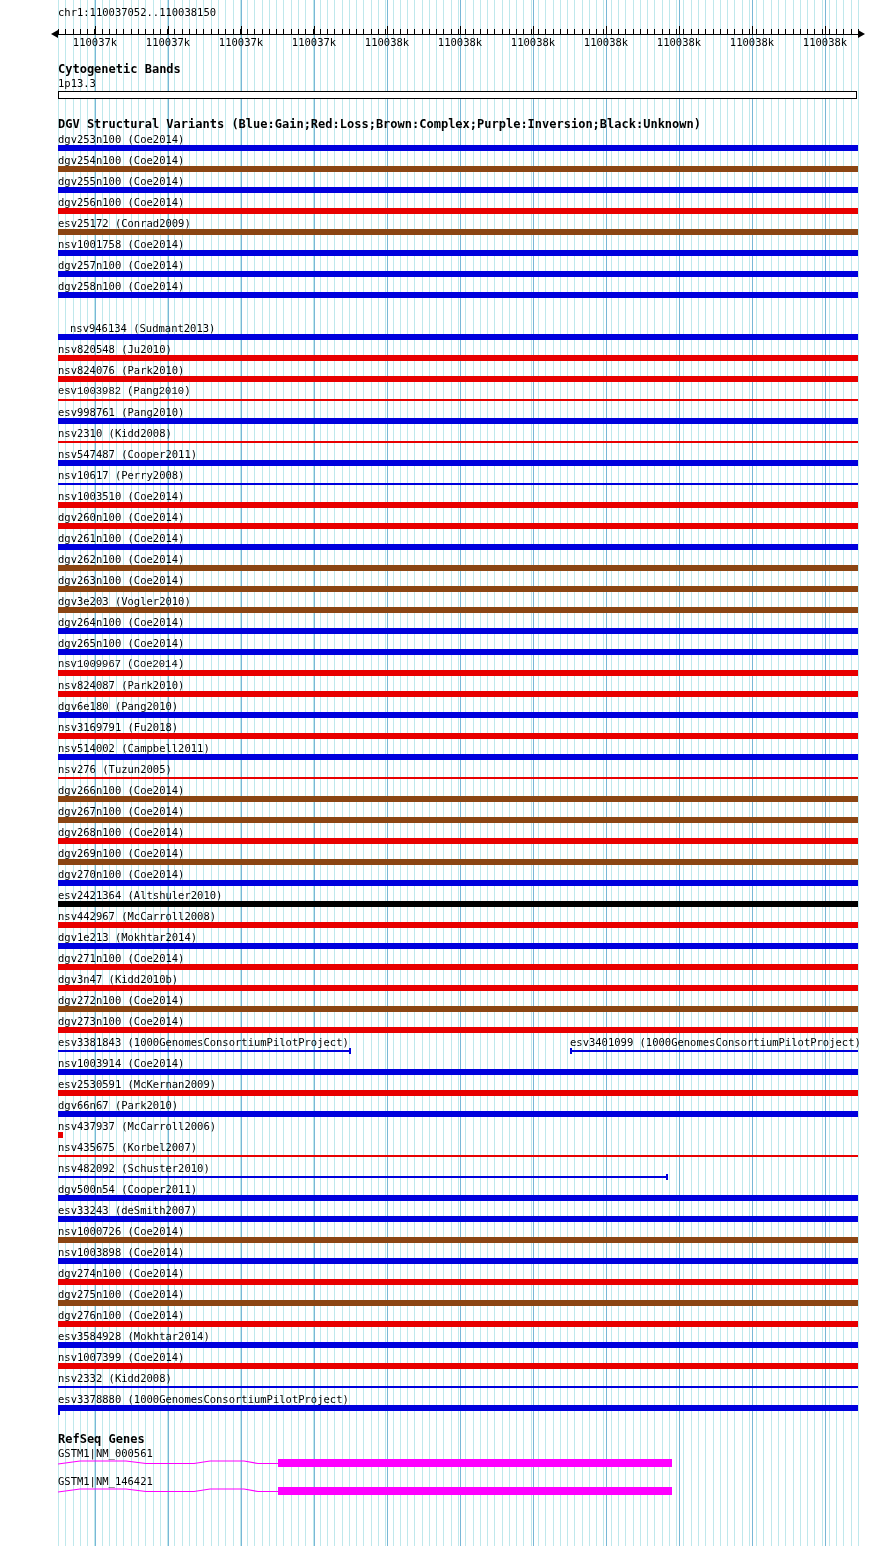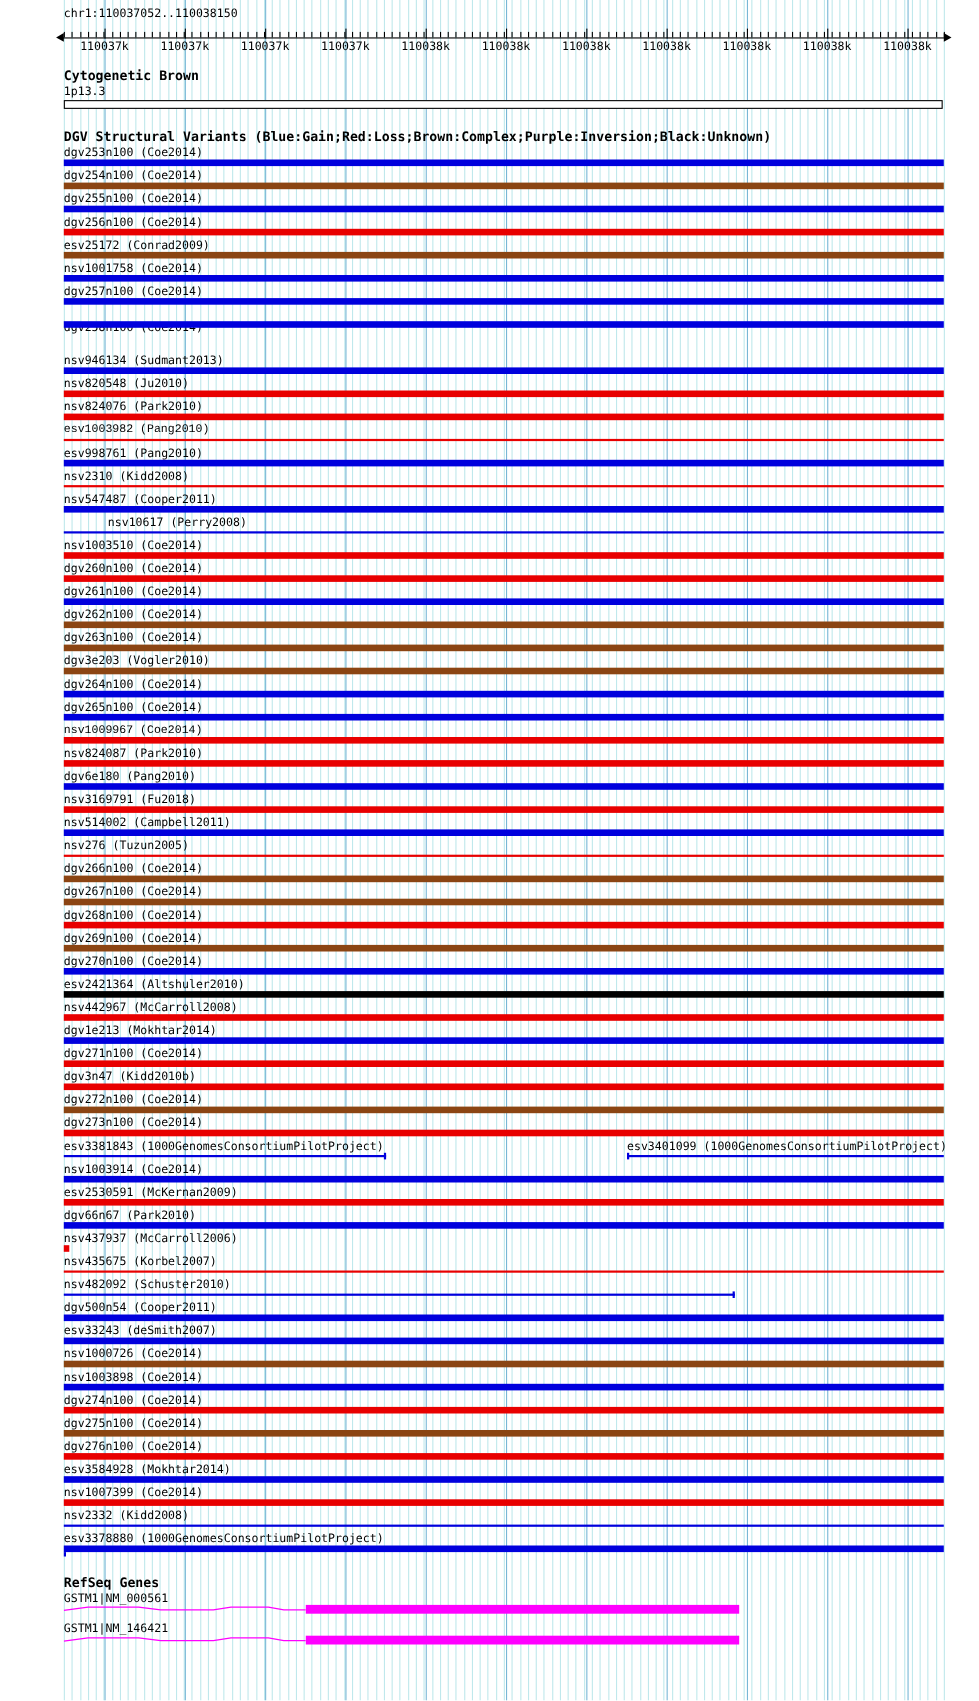--- a/index.html
+++ b/index.html
@@ -313,21 +313,21 @@
     <div class="tick major" style="left: 548px;"></div>
     <div class="ruler-label" style="left: 548px;">110038k</div>
     <div class="tick major" style="left: 621px;"></div>
     <div class="ruler-label" style="left: 621px;">110038k</div>
     <div class="tick major" style="left: 694px;"></div>
     <div class="ruler-label" style="left: 694px;">110038k</div>
     <div class="tick major" style="left: 767px;"></div>
     <div class="ruler-label" style="left: 767px;">110038k</div>
   </div>
 
-<div id="cyto-title" class="layer section-title">Cytogenetic Brown</div>
+<div id="cyto-title" class="layer section-title">Cytogenetic Bands</div>
 <div id="cyto-band-label" class="layer">1p13.3</div>
 <div id="cyto-rect" class="layer"></div>
 
 <div id="dgv-title" class="layer section-title">DGV Structural Variants (Blue:Gain;Red:Loss;Brown:Complex;Purple:Inversion;Black:Unknown)</div>
 <div id="dgv-rows" class="layer">
     <div class="trow" style="top: 0px;">
       <div class="flabel" style="left: 0px;">dgv253n100 (Coe2014)</div>
       <div class="fbar" title="dgv253n100 (Coe2014)" style="left: 0px; width: 800px; background: rgb(0, 0, 221);"></div>
     </div>
     <div class="trow" style="top: 21px;">
@@ -348,25 +348,25 @@
     </div>
     <div class="trow" style="top: 105px;">
       <div class="flabel" style="left: 0px;">nsv1001758 (Coe2014)</div>
       <div class="fbar" title="nsv1001758 (Coe2014)" style="left: 0px; width: 800px; background: rgb(0, 0, 221);"></div>
     </div>
     <div class="trow" style="top: 126px;">
       <div class="flabel" style="left: 0px;">dgv257n100 (Coe2014)</div>
       <div class="fbar" title="dgv257n100 (Coe2014)" style="left: 0px; width: 800px; background: rgb(0, 0, 221);"></div>
     </div>
     <div class="trow" style="top: 147px;">
-      <div class="flabel" style="left: 0px; margin-top: 12px;">dgv258n100 (Coe2014)</div>
+      <div class="flabel" style="left: 0px;">dgv258n100 (Coe2014)</div>
       <div class="fbar" title="dgv258n100 (Coe2014)" style="left: 0px; width: 800px; background: rgb(0, 0, 221);"></div>
     </div>
     <div class="trow" style="top: 189px;">
-      <div class="flabel" style="left: 0px;">nsv946134 (Sudmant2013)</div>
+      <div class="flabel" style="left: 0px; padding-left: 12px;">nsv946134 (Sudmant2013)</div>
       <div class="fbar" title="nsv946134 (Sudmant2013)" style="left: 0px; width: 800px; background: rgb(0, 0, 221);"></div>
     </div>
     <div class="trow" style="top: 210px;">
       <div class="flabel" style="left: 0px;">nsv820548 (Ju2010)</div>
       <div class="fbar" title="nsv820548 (Ju2010)" style="left: 0px; width: 800px; background: rgb(232, 0, 0);"></div>
     </div>
     <div class="trow" style="top: 231px;">
       <div class="flabel" style="left: 0px;">nsv824076 (Park2010)</div>
       <div class="fbar" title="nsv824076 (Park2010)" style="left: 0px; width: 800px; background: rgb(232, 0, 0);"></div>
     </div>
@@ -380,21 +380,21 @@
     </div>
     <div class="trow" style="top: 294px;">
       <div class="flabel" style="left: 0px;">nsv2310 (Kidd2008)</div>
       <div class="fline" title="nsv2310 (Kidd2008)" style="left: 0px; width: 800px; background: rgb(232, 0, 0);"></div>
     </div>
     <div class="trow" style="top: 315px;">
       <div class="flabel" style="left: 0px;">nsv547487 (Cooper2011)</div>
       <div class="fbar" title="nsv547487 (Cooper2011)" style="left: 0px; width: 800px; background: rgb(0, 0, 221);"></div>
     </div>
     <div class="trow" style="top: 336px;">
-      <div class="flabel" style="left: 0px; margin-left: 40px;">nsv10617 (Perry2008)</div>
+      <div class="flabel" style="left: 0px;">nsv10617 (Perry2008)</div>
       <div class="fline" title="nsv10617 (Perry2008)" style="left: 0px; width: 800px; background: rgb(0, 0, 221);"></div>
     </div>
     <div class="trow" style="top: 357px;">
       <div class="flabel" style="left: 0px;">nsv1003510 (Coe2014)</div>
       <div class="fbar" title="nsv1003510 (Coe2014)" style="left: 0px; width: 800px; background: rgb(232, 0, 0);"></div>
     </div>
     <div class="trow" style="top: 378px;">
       <div class="flabel" style="left: 0px;">dgv260n100 (Coe2014)</div>
       <div class="fbar" title="dgv260n100 (Coe2014)" style="left: 0px; width: 800px; background: rgb(232, 0, 0);"></div>
     </div>

